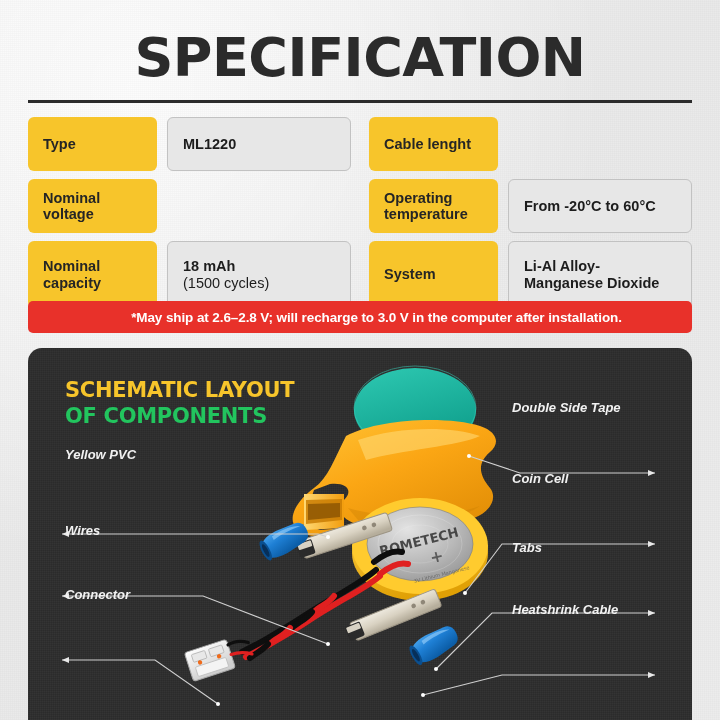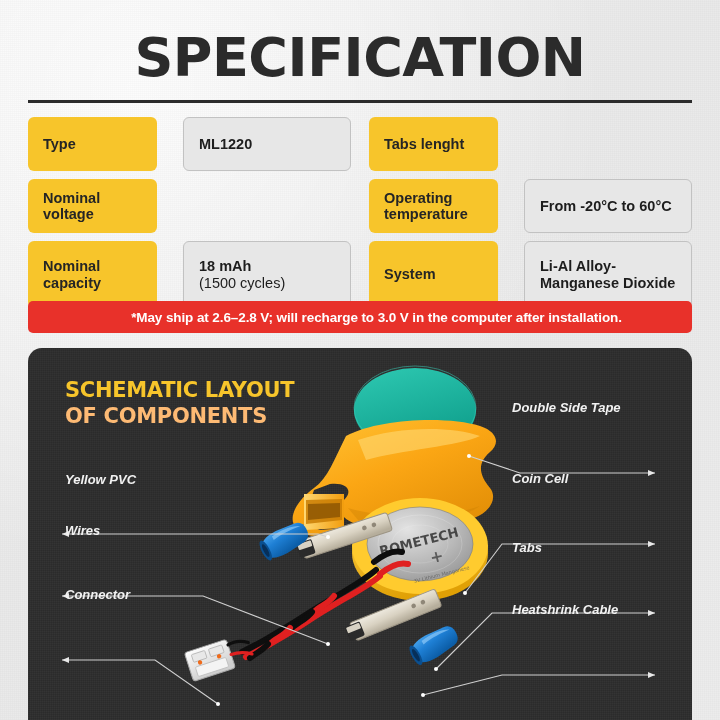--- a/index.html
+++ b/index.html
@@ -63,21 +63,21 @@
     top: 117px;
     width: 664px;
     display: grid;
     grid-template-columns: 1fr 1fr;
     column-gap: 18px;
   }
   .spec-col { display: flex; flex-direction: column; gap: 8px; }
   .spec-row {
     display: grid;
     grid-template-columns: 129px 1fr;
-    column-gap: 26px;
+    column-gap: 10px;
     height: 54px;
   }
   .spec-key {
     background: #f7c52b;
     border-radius: 6px;
     display: flex;
     align-items: center;
     padding: 0 15px;
     font-size: 14.5px;
     font-weight: bold;
@@ -147,21 +147,21 @@
     left: 37px;
     top: 29px;
     font-family: "DejaVu Sans", sans-serif;
     font-weight: bold;
     font-size: 21px;
     line-height: 1.24;
     letter-spacing: -0.3px;
     z-index: 6;
   }
   .panel-heading .l1 { color: #f7c52b; display: block; }
-  .panel-heading .l2 { color: #fdba74; display: block; }
+  .panel-heading .l2 { color: #22c55e; display: block; }
 
   
   .callout {
     position: absolute;
     z-index: 7;
     font-size: 13px;
     color: #f2f2f2;
     font-weight: bold;
     white-space: nowrap;
     font-style: italic;
@@ -206,21 +206,21 @@
       <div class="spec-key">Nominal capacity</div>
       <div class="spec-val">
         <span class="strong">18 mAh</span>
         <span class="normal">(1500 cycles)</span>
       </div>
     </div>
   </div>
 
   <div class="spec-col">
     <div class="spec-row">
-      <div class="spec-key">Tabs lenght</div>
+      <div class="spec-key">Cable lenght</div>
     </div>
     <div class="spec-row">
       <div class="spec-key">Operating temperature</div>
       <div class="spec-val">
         <span class="strong">From -20°C to 60°C</span>
       </div>
     </div>
     <div class="spec-row">
       <div class="spec-key">System</div>
       <div class="spec-val">
@@ -408,21 +408,21 @@
       <circle cx="441" cy="59" r="2"></circle>
       <circle cx="437" cy="196" r="2"></circle>
       <circle cx="408" cy="272" r="2"></circle>
       <circle cx="395" cy="298" r="2"></circle>
       <circle cx="300" cy="140" r="2"></circle>
       <circle cx="300" cy="247" r="2"></circle>
       <circle cx="190" cy="307" r="2"></circle>
     </g>
   </svg>
 
-  <div class="callout left" style="top:124px">Yellow PVC</div>
+  <div class="callout left" style="top:99px">Yellow PVC</div>
   <div class="callout left" style="top:175px">Wires</div>
   <div class="callout left" style="top:239px">Connector</div>
 
   <div class="callout right" style="top:52px">Double Side Tape</div>
   <div class="callout right" style="top:123px">Coin Cell</div>
   <div class="callout right" style="top:192px">Tabs</div>
   <div class="callout right" style="top:254px">Heatshrink Cable</div>
 
 </div>
 

